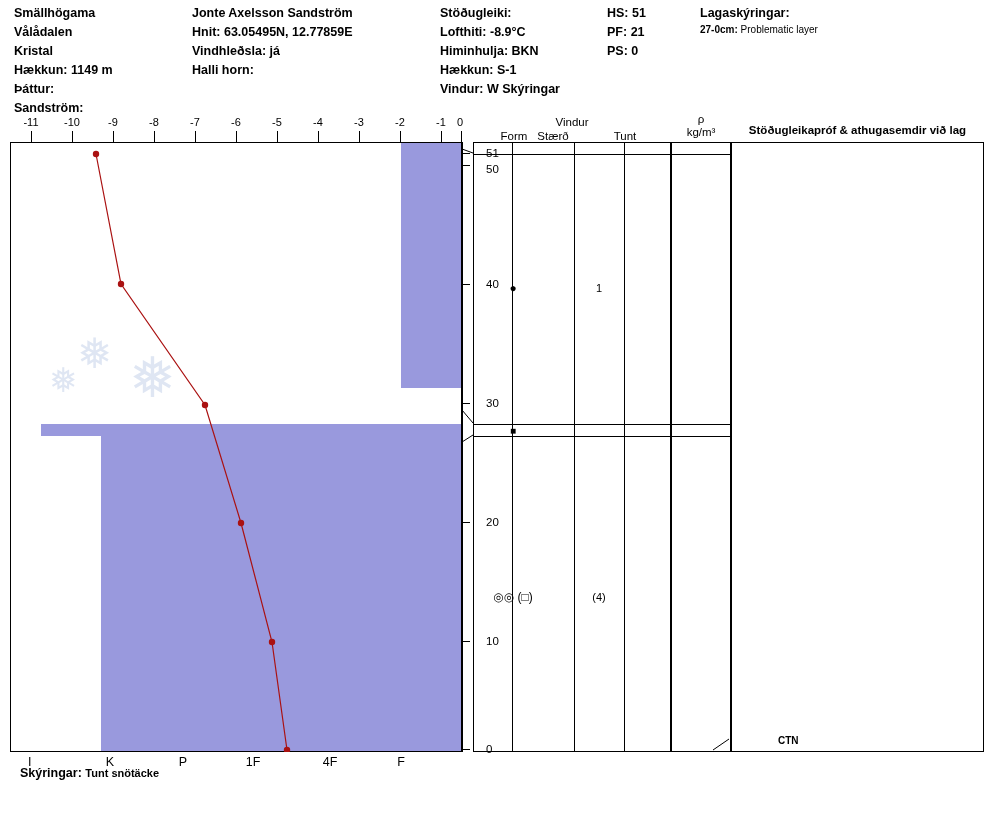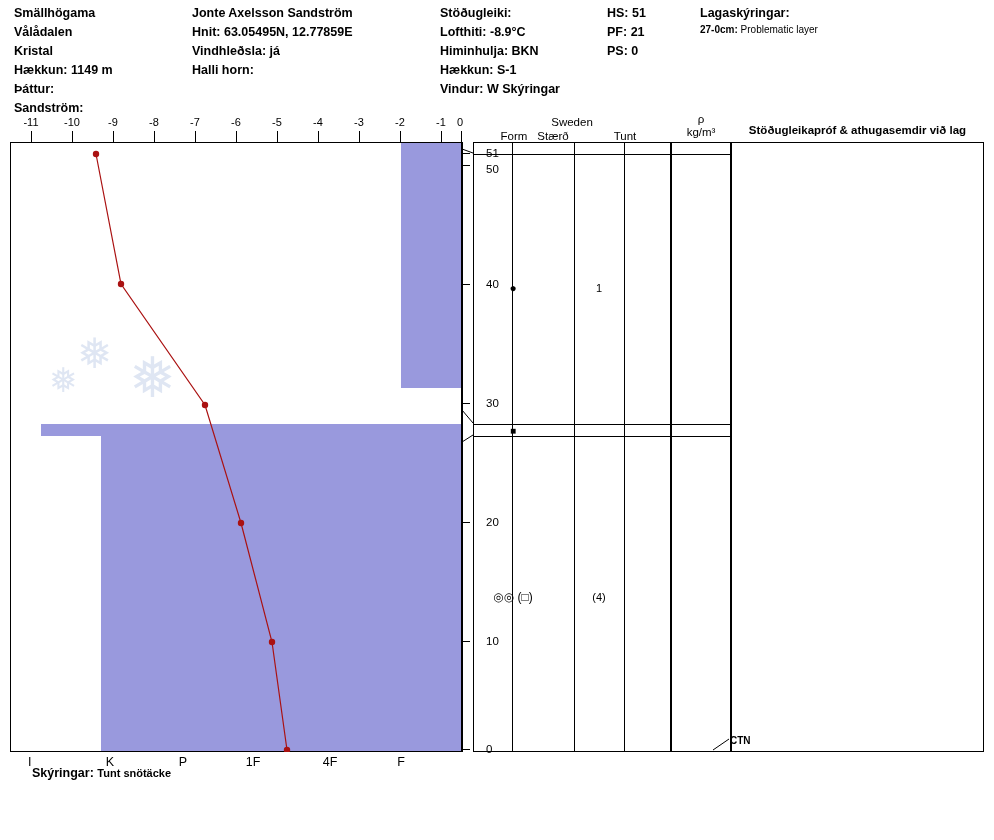--- a/index.html
+++ b/index.html
@@ -62,26 +62,26 @@
   .lsep{position:absolute;height:1px;background:#000;}
 
   
   .csym{position:absolute;font-size:12px;text-align:center;transform:translateY(-50%);}
 
   
   .hlbl{position:absolute;top:755px;font-size:12.5px;transform:translateX(-50%);}
   .hlbl.l{transform:none;}
 
   
-  .foot{position:absolute;left:32px;top:766px;font-size:12.5px;}
+  .foot{position:absolute;left:20px;top:766px;font-size:12.5px;}
   .foot .lbl{font-weight:bold;}
   .foot .val{font-size:11px;}
 
   
-  .ctn{position:absolute;font-size:10px;font-weight:bold;}
+  .ctn{position:absolute;font-size:10px;font-weight:bold;padding-left:48px;}
 </style>
 </head>
 <body>
 
 <div class="wrap">
 
   <div class="hdr">
 
     <div class="hcol" id="c1">
       <div class="hrow"><span class="val">Smällhögama</span></div>
@@ -188,21 +188,21 @@
   <div class="dlbl">
     <span style="top:11px">51</span>
     <span style="top:27px">50</span>
     <span style="top:142px">40</span>
     <span style="top:261px">30</span>
     <span style="top:380px">20</span>
     <span style="top:499px">10</span>
     <span style="top:607px">0</span>
   </div>
 
-  <div class="chead" style="left:473px;width:198px;text-align:center;">Sweden</div>
+  <div class="chead" style="left:473px;width:198px;text-align:center;">Vindur</div>
   <div class="chead t2" style="left:486px;width:56px;">Form</div>
   <div class="chead t2" style="left:528px;width:50px;">Stærð</div>
   <div class="chead t2" style="left:602px;width:46px;">Tunt</div>
 
   <div class="cbox">
     <div class="cdiv" style="left:38px;"></div>
     <div class="cdiv" style="left:100px;"></div>
     <div class="cdiv" style="left:150px;"></div>
 
     <div class="lsep" style="left:0;top:11px;width:198px;"></div>

